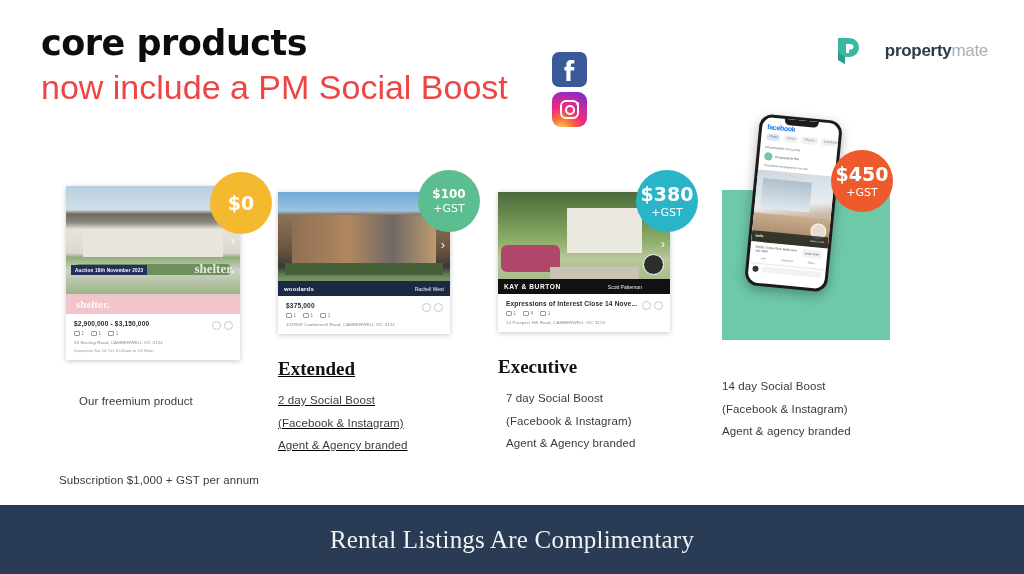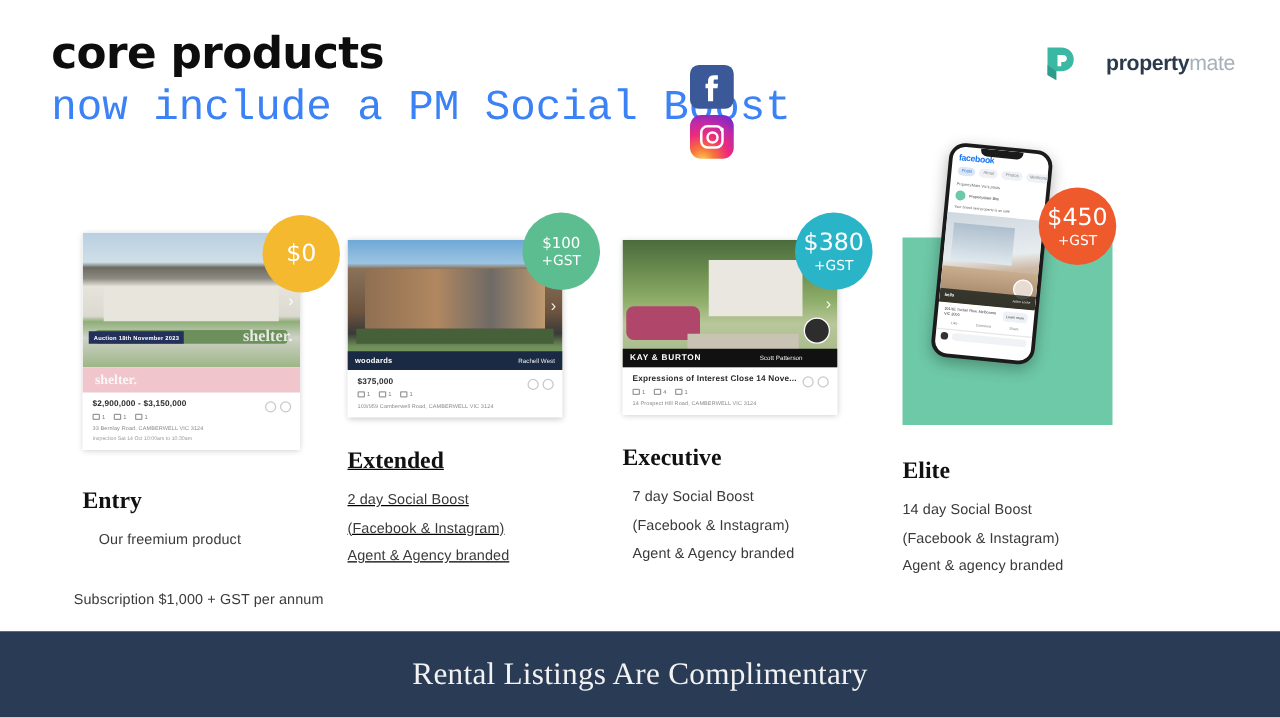--- a/index.html
+++ b/index.html
@@ -15,25 +15,25 @@
   .title-block { position: absolute; left: 41px; top: 22px; }
   .title-line1 {
     font-family: "DejaVu Sans", sans-serif;
     font-weight: 700;
     font-size: 35px;
     line-height: 42px;
     color: #0d0d0d;
     letter-spacing: -0.5px;
   }
   .title-line2 {
-    font-family: Liberation Mono, monospace;
+    font-family: Liberation Sans, sans-serif;
     font-weight: 400;
     font-size: 34px;
     line-height: 42px;
-    color: #3b82f6;
+    color: #ef4444;
     margin-top: 2px;
   }
 
   .social-icons { position: absolute; left: 552px; top: 52px; width: 36px; }
   .si { width: 35px; height: 35px; display: block; }
   .si + .si { margin-top: 5px; }
   .fb-icon { background: #3b5998; border-radius: 7px; position: relative; }
   .fb-icon svg { position: absolute; left: 0; top: 0; }
   .ig-icon { border-radius: 9px; position: relative; overflow: hidden;
     background: radial-gradient(circle at 28% 105%, #fdd25d 0%, #f77737 22%, #ee2a7b 48%, #c32aa3 68%, #6228d7 100%); }
@@ -99,21 +99,21 @@
     position: absolute; right: 6px; bottom: 19px; width: 21px; height: 21px;
     border-radius: 50%; background: #2d2d2d; border: 1.5px solid #fff;
   }
 
   
   .badge {
     position: absolute; border-radius: 50%; color: #fff;
     display: flex; flex-direction: column; align-items: center; justify-content: center;
     font-family: "DejaVu Sans", sans-serif;
   }
-  .badge .amt { font-weight: 400; line-height: 1; }
+  .badge .amt { font-weight: 700; line-height: 1; }
   .badge .gst { font-weight: 400; line-height: 1; margin-top: 3px; }
 
   
   .tier-name {
     font-family: "Liberation Serif", serif;
     font-weight: 700; font-size: 19px; color: #111;
   }
   .tier-lines { margin-top: 9px; }
   .tier-lines div {
     font-size: 11.5px; color: #3a3a3a; line-height: 22.5px; letter-spacing: .1px;
@@ -233,21 +233,20 @@
           <i>1</i>
         </div>
         <div class="addr">33 Bernlay Road, CAMBERWELL VIC 3124</div>
         <div class="insp">Inspection Sat 14 Oct  10:00am to 10:30am</div>
       </div>
     </div>
     <div class="badge" style="right:-32px; top:-14px; width:62px; height:62px; background:#f5b930;">
       <span class="amt" style="font-size:19px;">$0</span>
     </div>
     <div style="margin-top:30px;">
-      <div class="tier-name">Entry</div>
       <div class="tier-lines" style="padding-left:13px;">
         <div>Our freemium product</div>
       </div>
     </div>
   </div>
 
   <div class="col" style="left:278px; top:192px; width:172px;">
     <div class="card-shadow">
       <div class="card-photo" style="height:104px;">
         <div class="photo-sky" style="background:linear-gradient(180deg,#6fa8d6 0%,#9cc4e2 18%,#8a7259 22%,#6d543f 55%,#3a3a38 72%,#6f8f5a 82%,#87a86c 100%);"></div>
@@ -373,21 +372,20 @@
       </div>
     </div>
   </div>
 
   <div class="badge" style="left:831px; top:150px; width:62px; height:62px; background:#ef5a2c;">
     <span class="amt" style="font-size:19px;">$450</span>
     <span class="gst" style="font-size:11px;">+GST</span>
   </div>
 
   <div class="col" style="left:722px; top:366px; width:230px;">
-    <div class="tier-name">Elite</div>
     <div class="tier-lines">
       <div>14 day Social Boost</div>
       <div>(Facebook &amp; Instagram)</div>
       <div>Agent &amp; agency branded</div>
     </div>
   </div>
 
   <div class="subscription">Subscription $1,000 + GST per annum</div>
 
   <div class="footer">

